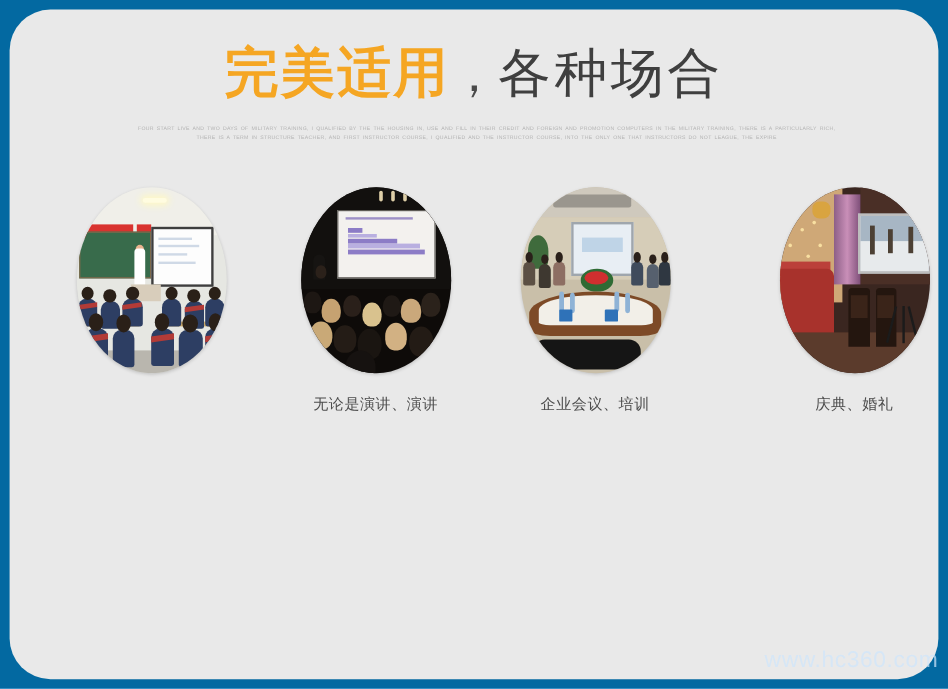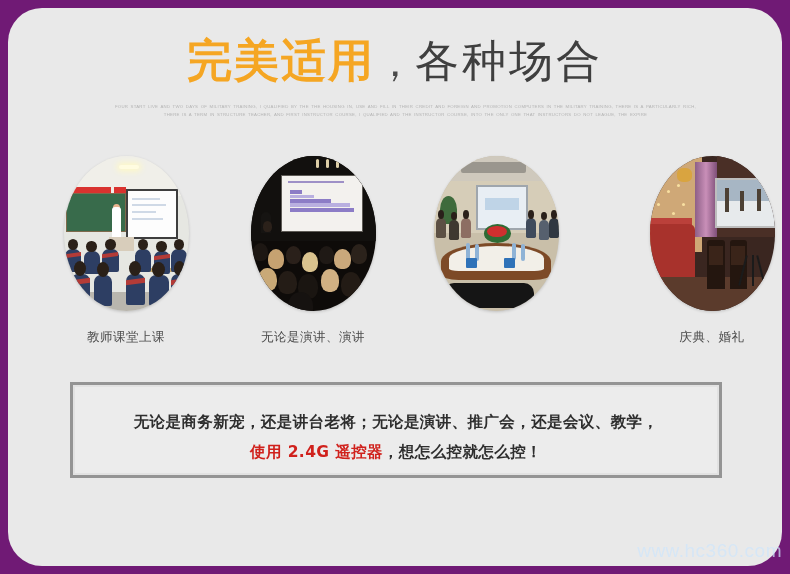--- a/index.html
+++ b/index.html
@@ -11,21 +11,21 @@
     height: 574px;
     overflow: hidden;
     background: #79c4fa;
     font-family: "Liberation Sans", "DejaVu Sans", sans-serif;
   }
 
   #page {
     position: relative;
     width: 790px;
     height: 574px;
-    background: #701a75;
+    background: #0369a1;
   }
 
   
   #panel {
     position: absolute;
     left: 8px;
     top: 8px;
     width: 774px;
     height: 558px;
     background: #e9e9e9;
@@ -270,21 +270,20 @@
           <div class="student s-red" style="left:31%;top:60%;"></div>
           <div class="student" style="left:57%;top:60%;"></div>
           <div class="student s-red" style="left:72%;top:61%;"></div>
           <div class="student" style="left:86%;top:60%;"></div>
           <div class="student s-red" style="left:6%;top:76%;height:20%;width:15%;"></div>
           <div class="student" style="left:24%;top:77%;height:20%;width:15%;"></div>
           <div class="student s-red" style="left:50%;top:76%;height:20%;width:15%;"></div>
           <div class="student" style="left:68%;top:77%;height:20%;width:16%;"></div>
           <div class="student s-red" style="left:86%;top:76%;height:20%;width:14%;"></div>
         </div>
-        <div class="caption">教师课堂上课</div>
       </div>
 
       <div class="photo-cell" style="left:225px;">
         <div class="photo-circle sc2">
           <div class="stagewall"></div>
           <div class="toplight" style="left:52%;"></div>
           <div class="toplight" style="left:60%;"></div>
           <div class="toplight" style="left:68%;"></div>
           <div class="toplight" style="left:76%;"></div>
           <div class="slide">
@@ -331,20 +330,21 @@
           <div class="table"></div>
           <div class="tabletop"></div>
           <div class="mic" style="left:26%;top:56%;"></div>
           <div class="mic" style="left:33%;top:57%;"></div>
           <div class="mic" style="left:63%;top:56%;"></div>
           <div class="mic" style="left:70%;top:57%;"></div>
           <div class="lap" style="left:26%;top:66%;"></div>
           <div class="lap" style="left:56%;top:66%;"></div>
           <div class="sofa"></div>
         </div>
+        <div class="caption">企业会议、培训</div>
       </div>
 
       <div class="photo-cell" style="left:624px;">
         <div class="photo-circle sc4">
           <div class="wall"></div>
           <div class="backdrop"></div>
           <div class="sparkle" style="left:8%;top:14%;"></div>
           <div class="sparkle" style="left:14%;top:22%;"></div>
           <div class="sparkle" style="left:6%;top:30%;"></div>
           <div class="sparkle" style="left:18%;top:36%;"></div>
@@ -370,26 +370,20 @@
               <i style="left:0;transform:rotate(14deg);"></i>
               <i style="left:50%;"></i>
               <i style="right:0;transform:rotate(-14deg);"></i>
             </div>
         </div>
         <div class="caption">庆典、婚礼</div>
       </div>
 
     </div>
 
-    <div id="msgbox">
-      <div id="msg-inner">
-        <div class="msg-line">无论是商务新宠，还是讲台老将；无论是演讲、推广会，还是会议、教学，</div>
-        <div class="msg-line"><span class="msg-red">使用 2.4G 遥控器</span><span>，想怎么控就怎么控！</span></div>
-      </div>
-    </div>
 
   </div>
 
   <div id="watermark">
     <div id="wm-url-wrap"><span id="wm-url">www.hc360.com</span></div>
   </div>
 
 </div>
 
 </body></html>

